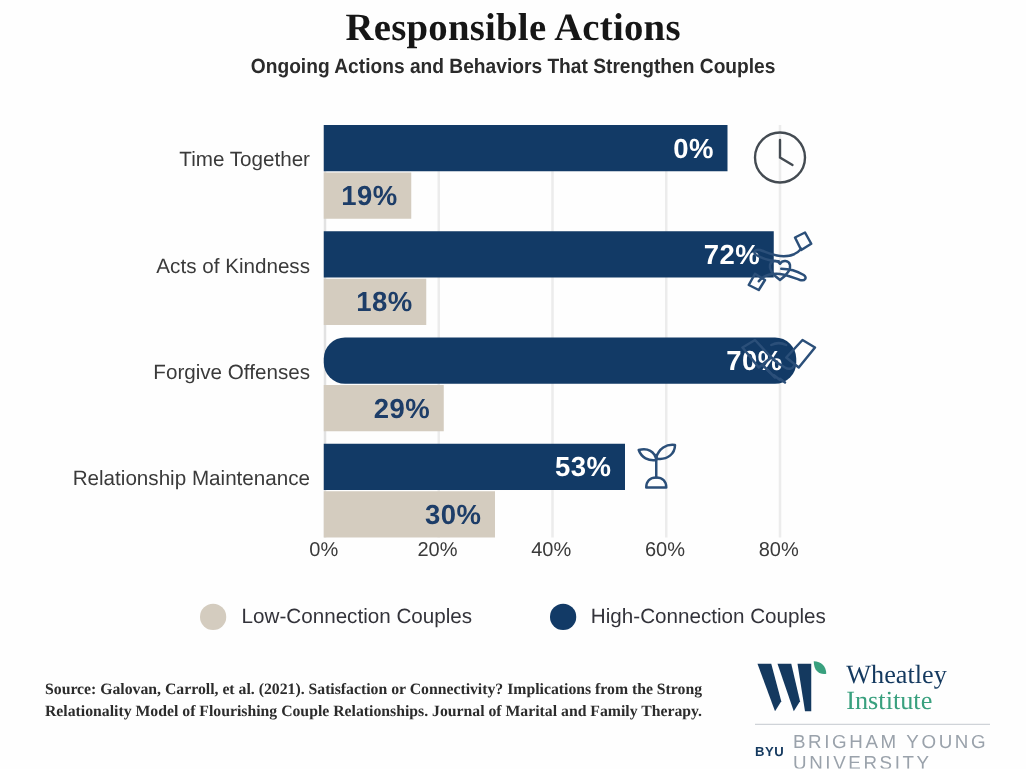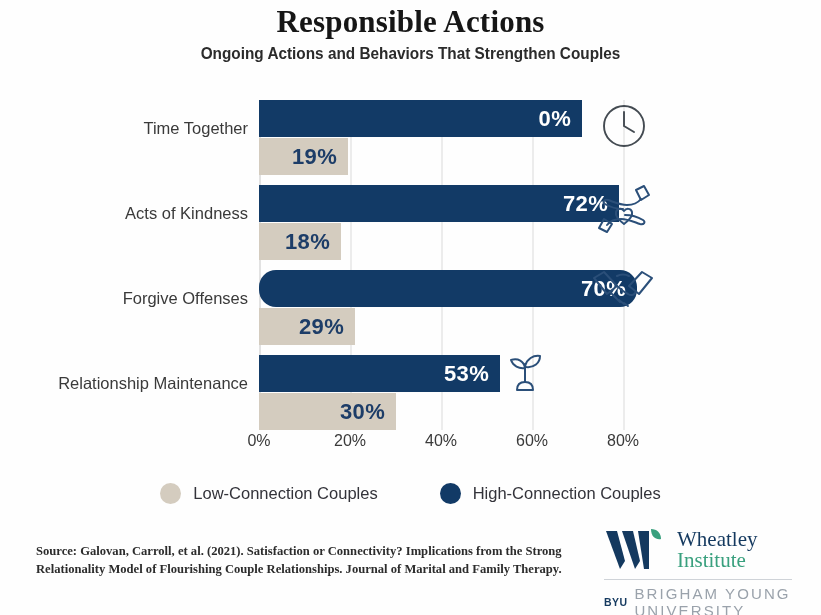--- a/index.html
+++ b/index.html
@@ -241,21 +241,21 @@
     <div class="gridline zero" style="left:0px;"></div>
     <div class="gridline" style="left:91px;"></div>
     <div class="gridline" style="left:182px;"></div>
     <div class="gridline" style="left:273px;"></div>
     <div class="gridline" style="left:364px;"></div>
 
     <div class="bar-group" style="top:0px;">
       <div class="bar high" style="width:323px;">
         <span class="bar-value">0%</span>
       </div>
-      <div class="bar low" style="width:89px;">
+      <div class="bar low" style="width:70px;">
         <span class="bar-value">19%</span>
       </div>
     </div>
 
     <div class="bar-group" style="top:85px;">
       <div class="bar high" style="width:360px;">
         <span class="bar-value">72%</span>
       </div>
       <div class="bar low" style="width:82px;">
         <span class="bar-value">18%</span>

